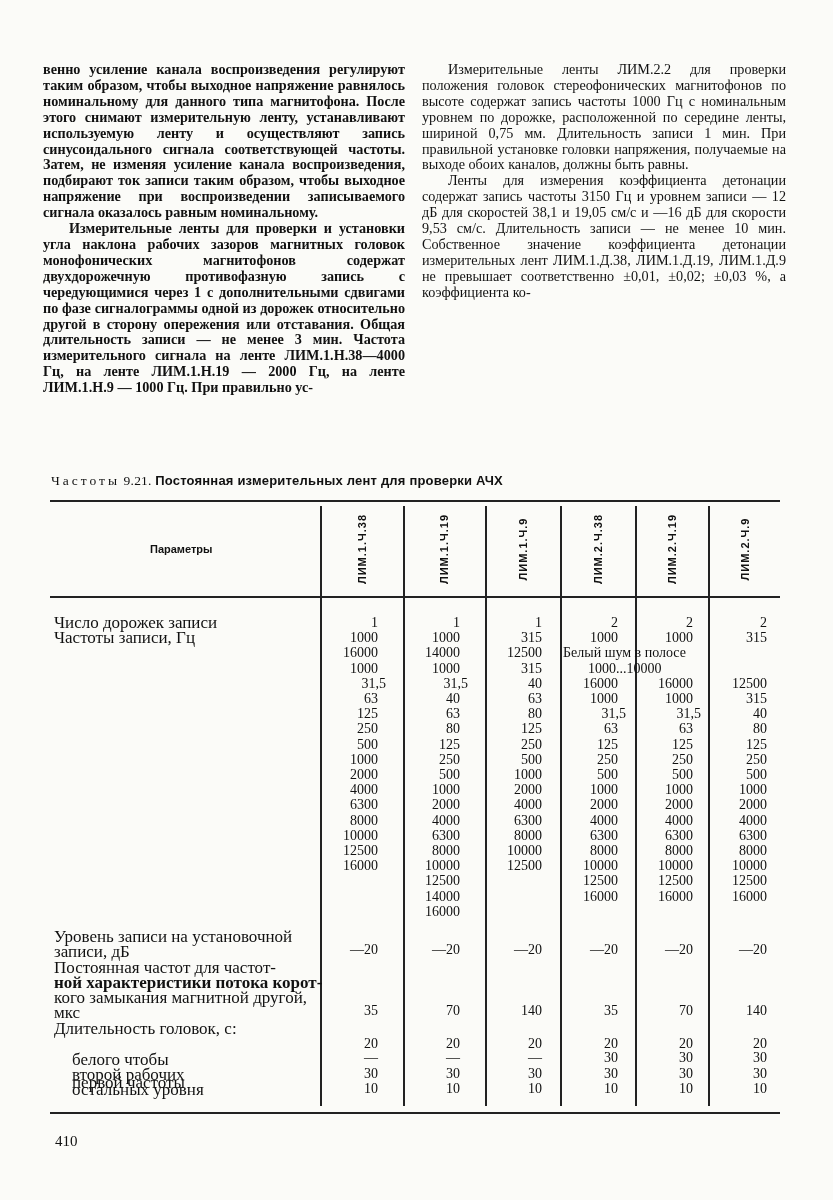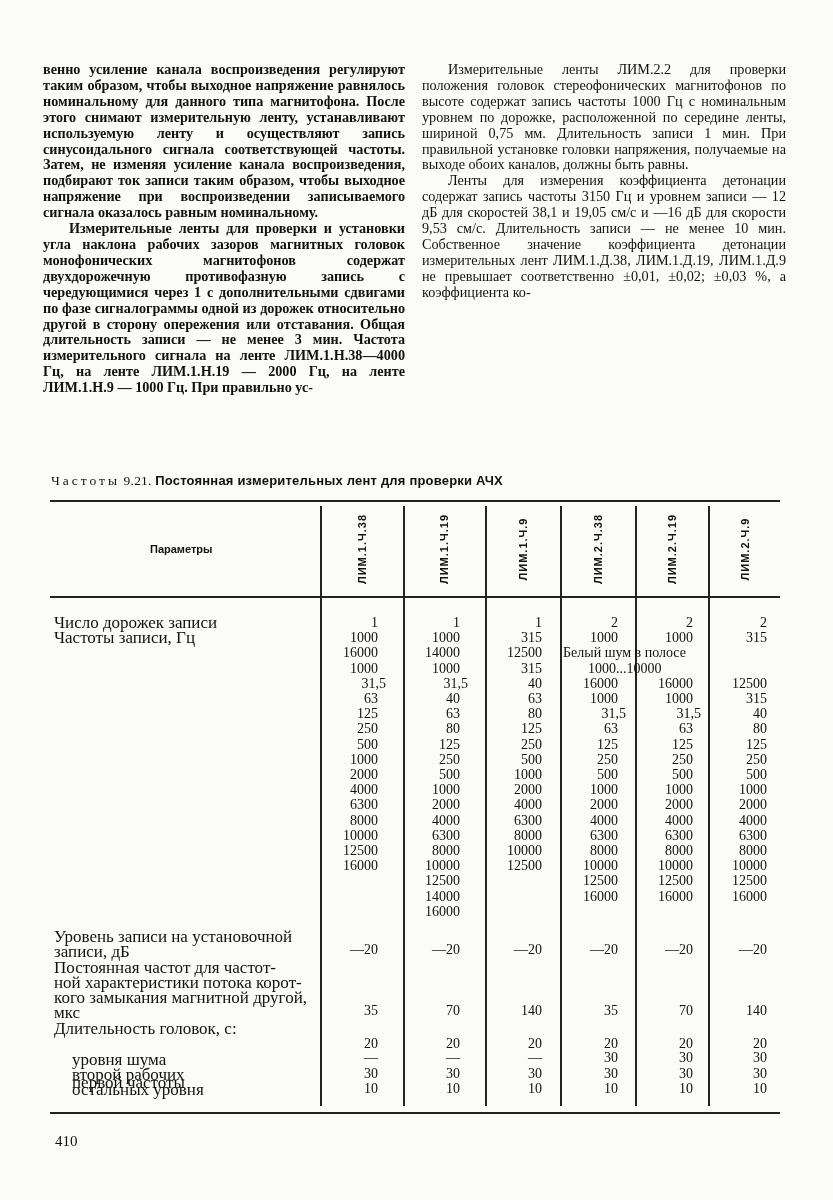--- a/index.html
+++ b/index.html
@@ -187,32 +187,32 @@
     <div class="cell" style="left: 588px; top: 660.6px; text-align: left;">1000...10000</div>
     <div class="lbl" style="top: 929px;">Уровень записи на  установочной</div>
     <div class="lbl" style="top: 944px;">записи, дБ</div>
     <div class="cell" style="right: 455px; top: 942px;">—20</div>
     <div class="cell" style="right: 373px; top: 942px;">—20</div>
     <div class="cell" style="right: 291px; top: 942px;">—20</div>
     <div class="cell" style="right: 215px; top: 942px;">—20</div>
     <div class="cell" style="right: 140px; top: 942px;">—20</div>
     <div class="cell" style="right: 66px; top: 942px;">—20</div>
     <div class="lbl" style="top: 960px;">Постоянная частот для частот-</div>
-    <div class="lbl" style="top: 975px;">ной характеристики потока корот-</div>
+    <div class="lbl" style="top: 975px; font-weight: bold;">ной характеристики потока корот-</div>
     <div class="lbl" style="top: 990px;">кого замыкания магнитной другой,</div>
     <div class="lbl" style="top: 1005px;">мкс</div>
     <div class="cell" style="right: 455px; top: 1003px;">35</div>
     <div class="cell" style="right: 373px; top: 1003px;">70</div>
     <div class="cell" style="right: 291px; top: 1003px;">140</div>
     <div class="cell" style="right: 215px; top: 1003px;">35</div>
     <div class="cell" style="right: 140px; top: 1003px;">70</div>
     <div class="cell" style="right: 66px; top: 1003px;">140</div>
     <div class="lbl" style="top: 1021px;">Длительность головок, с:</div>
     <div class="lbl sub" style="top: 1075px;">первой частоты</div>
-    <div class="lbl sub" style="top: 1052px;">уровня шума</div>
+    <div class="lbl sub" style="top: 1052px;">белого чтобы</div>
     <div class="lbl sub" style="top: 1067px;">второй рабочих</div>
     <div class="lbl sub" style="top: 1082px;">остальных уровня</div>
     <div class="cell" style="right: 455px; top: 1036px;">20</div>
     <div class="cell" style="right: 373px; top: 1036px;">20</div>
     <div class="cell" style="right: 291px; top: 1036px;">20</div>
     <div class="cell" style="right: 215px; top: 1036px;">20</div>
     <div class="cell" style="right: 140px; top: 1036px;">20</div>
     <div class="cell" style="right: 66px; top: 1036px;">20</div>
     <div class="cell" style="right: 455px; top: 1050px;">—</div>
     <div class="cell" style="right: 373px; top: 1050px;">—</div>

